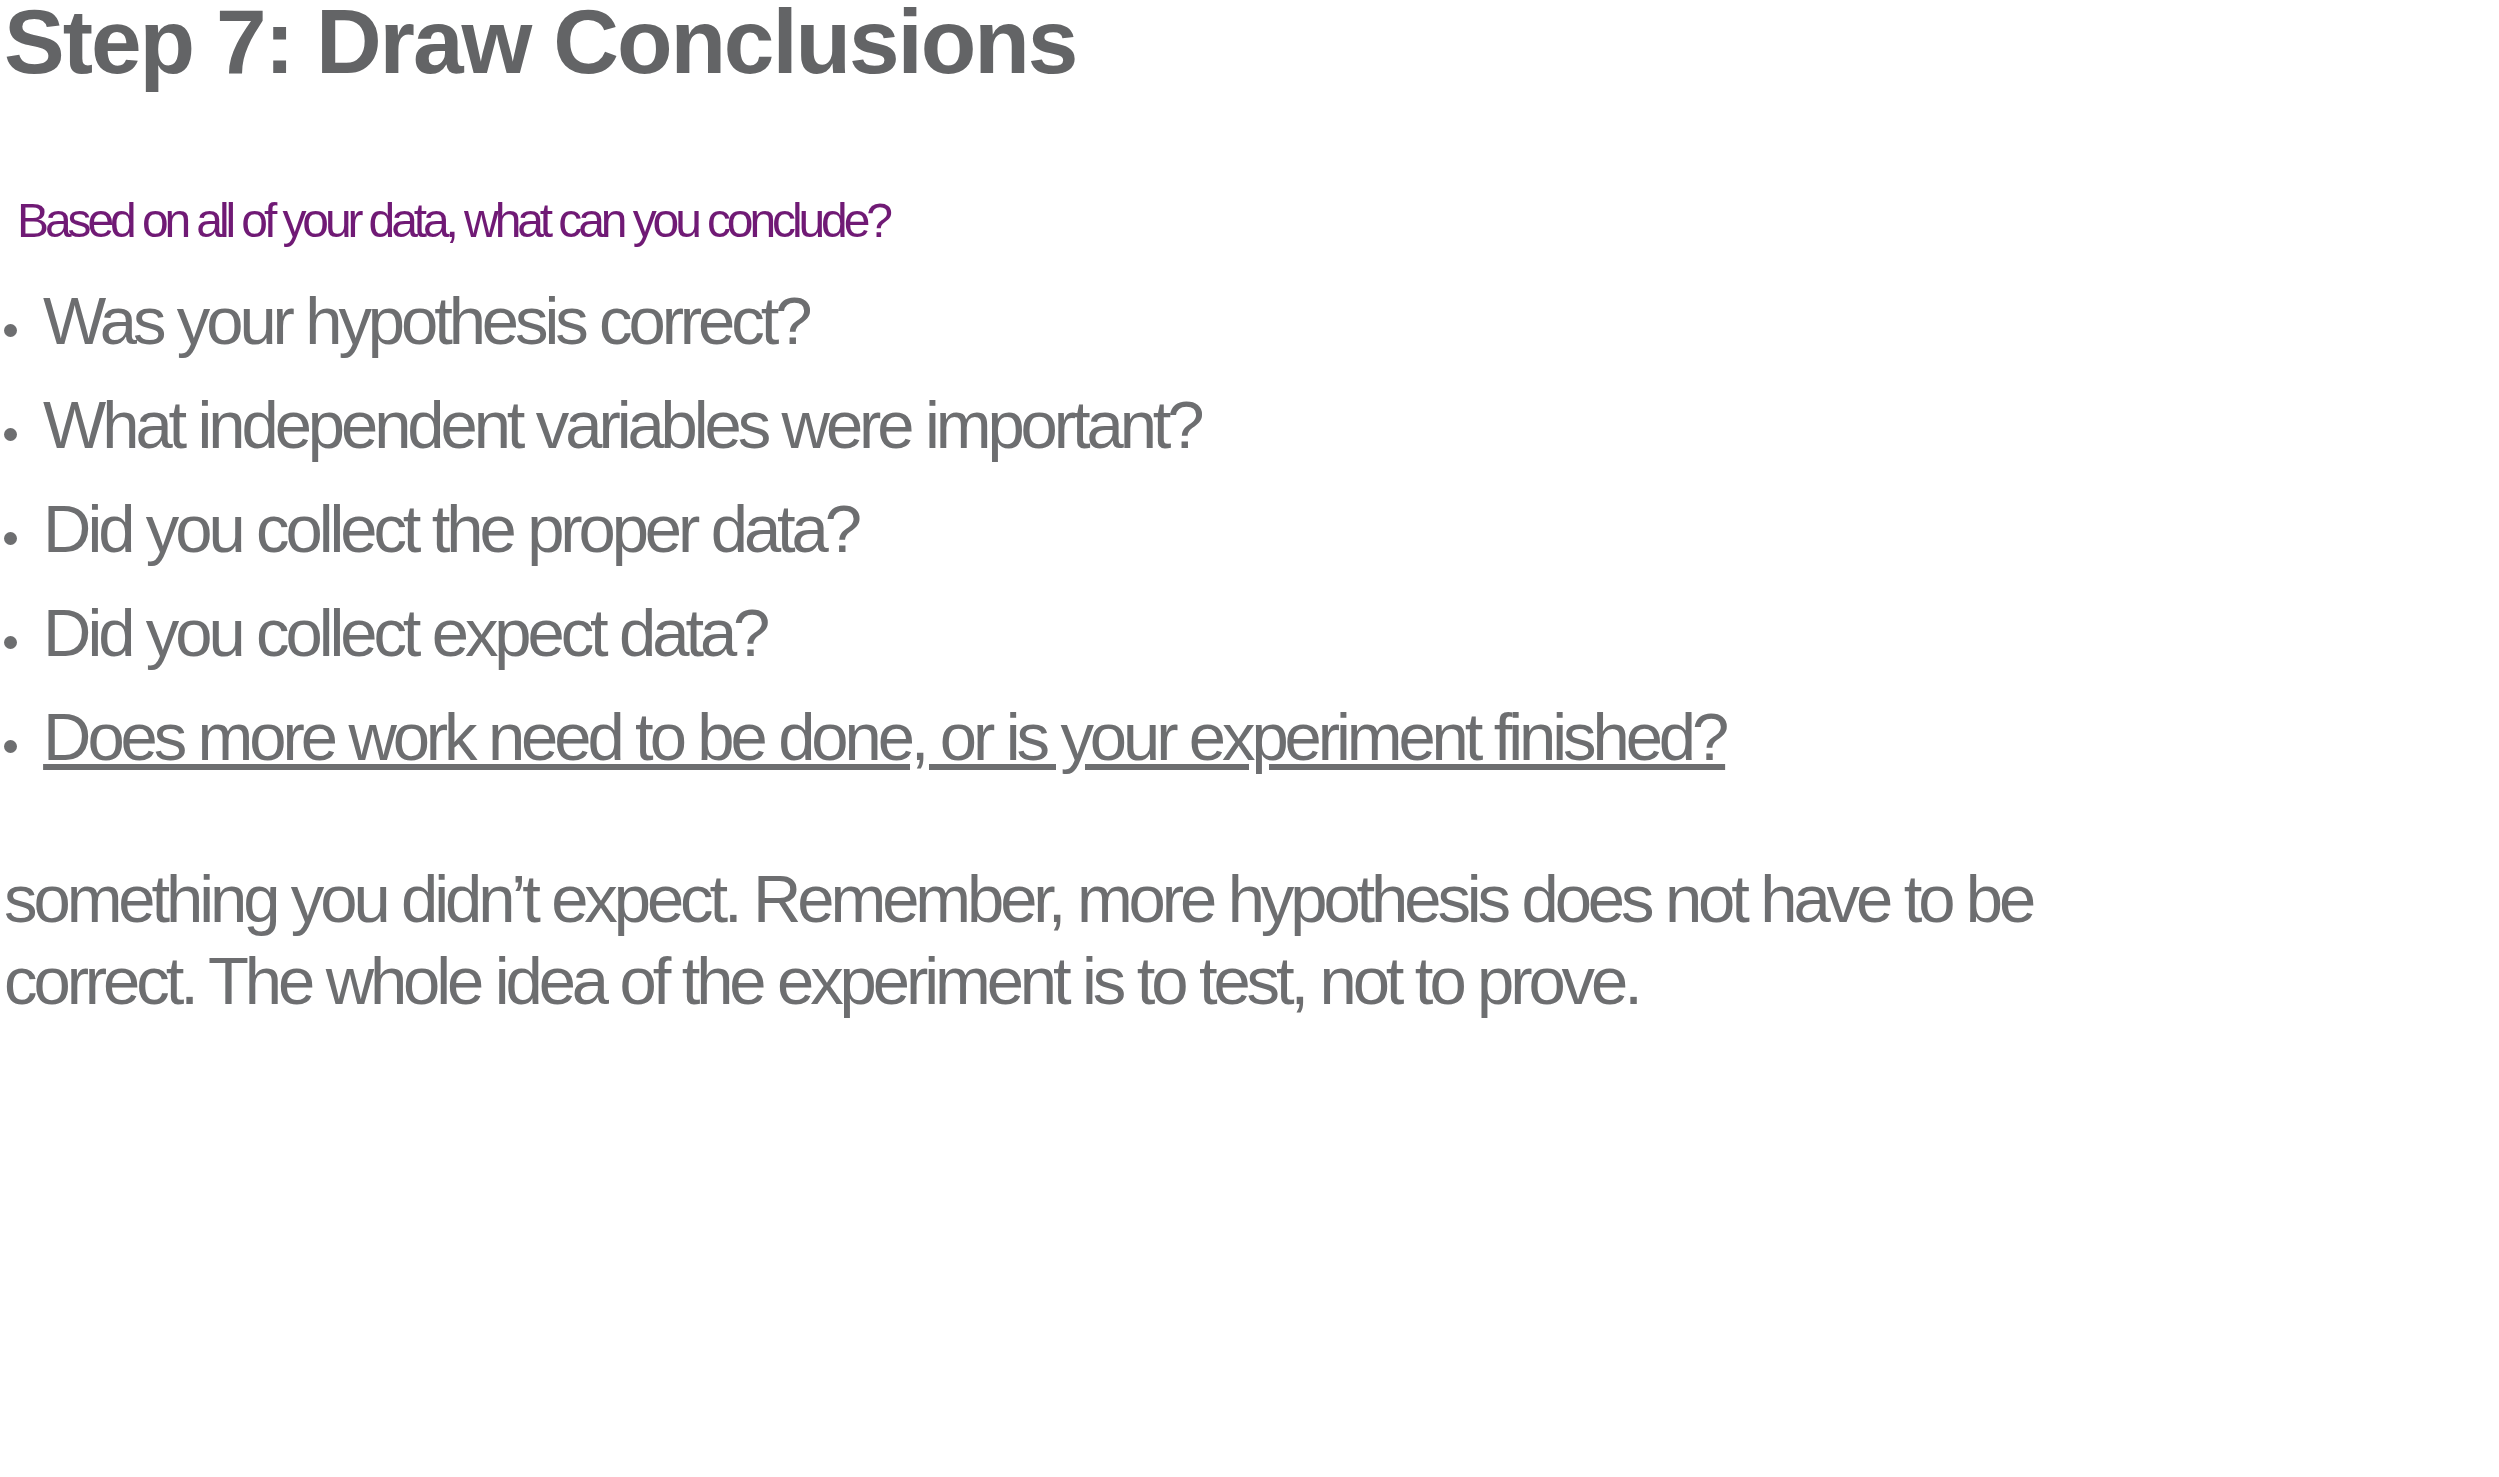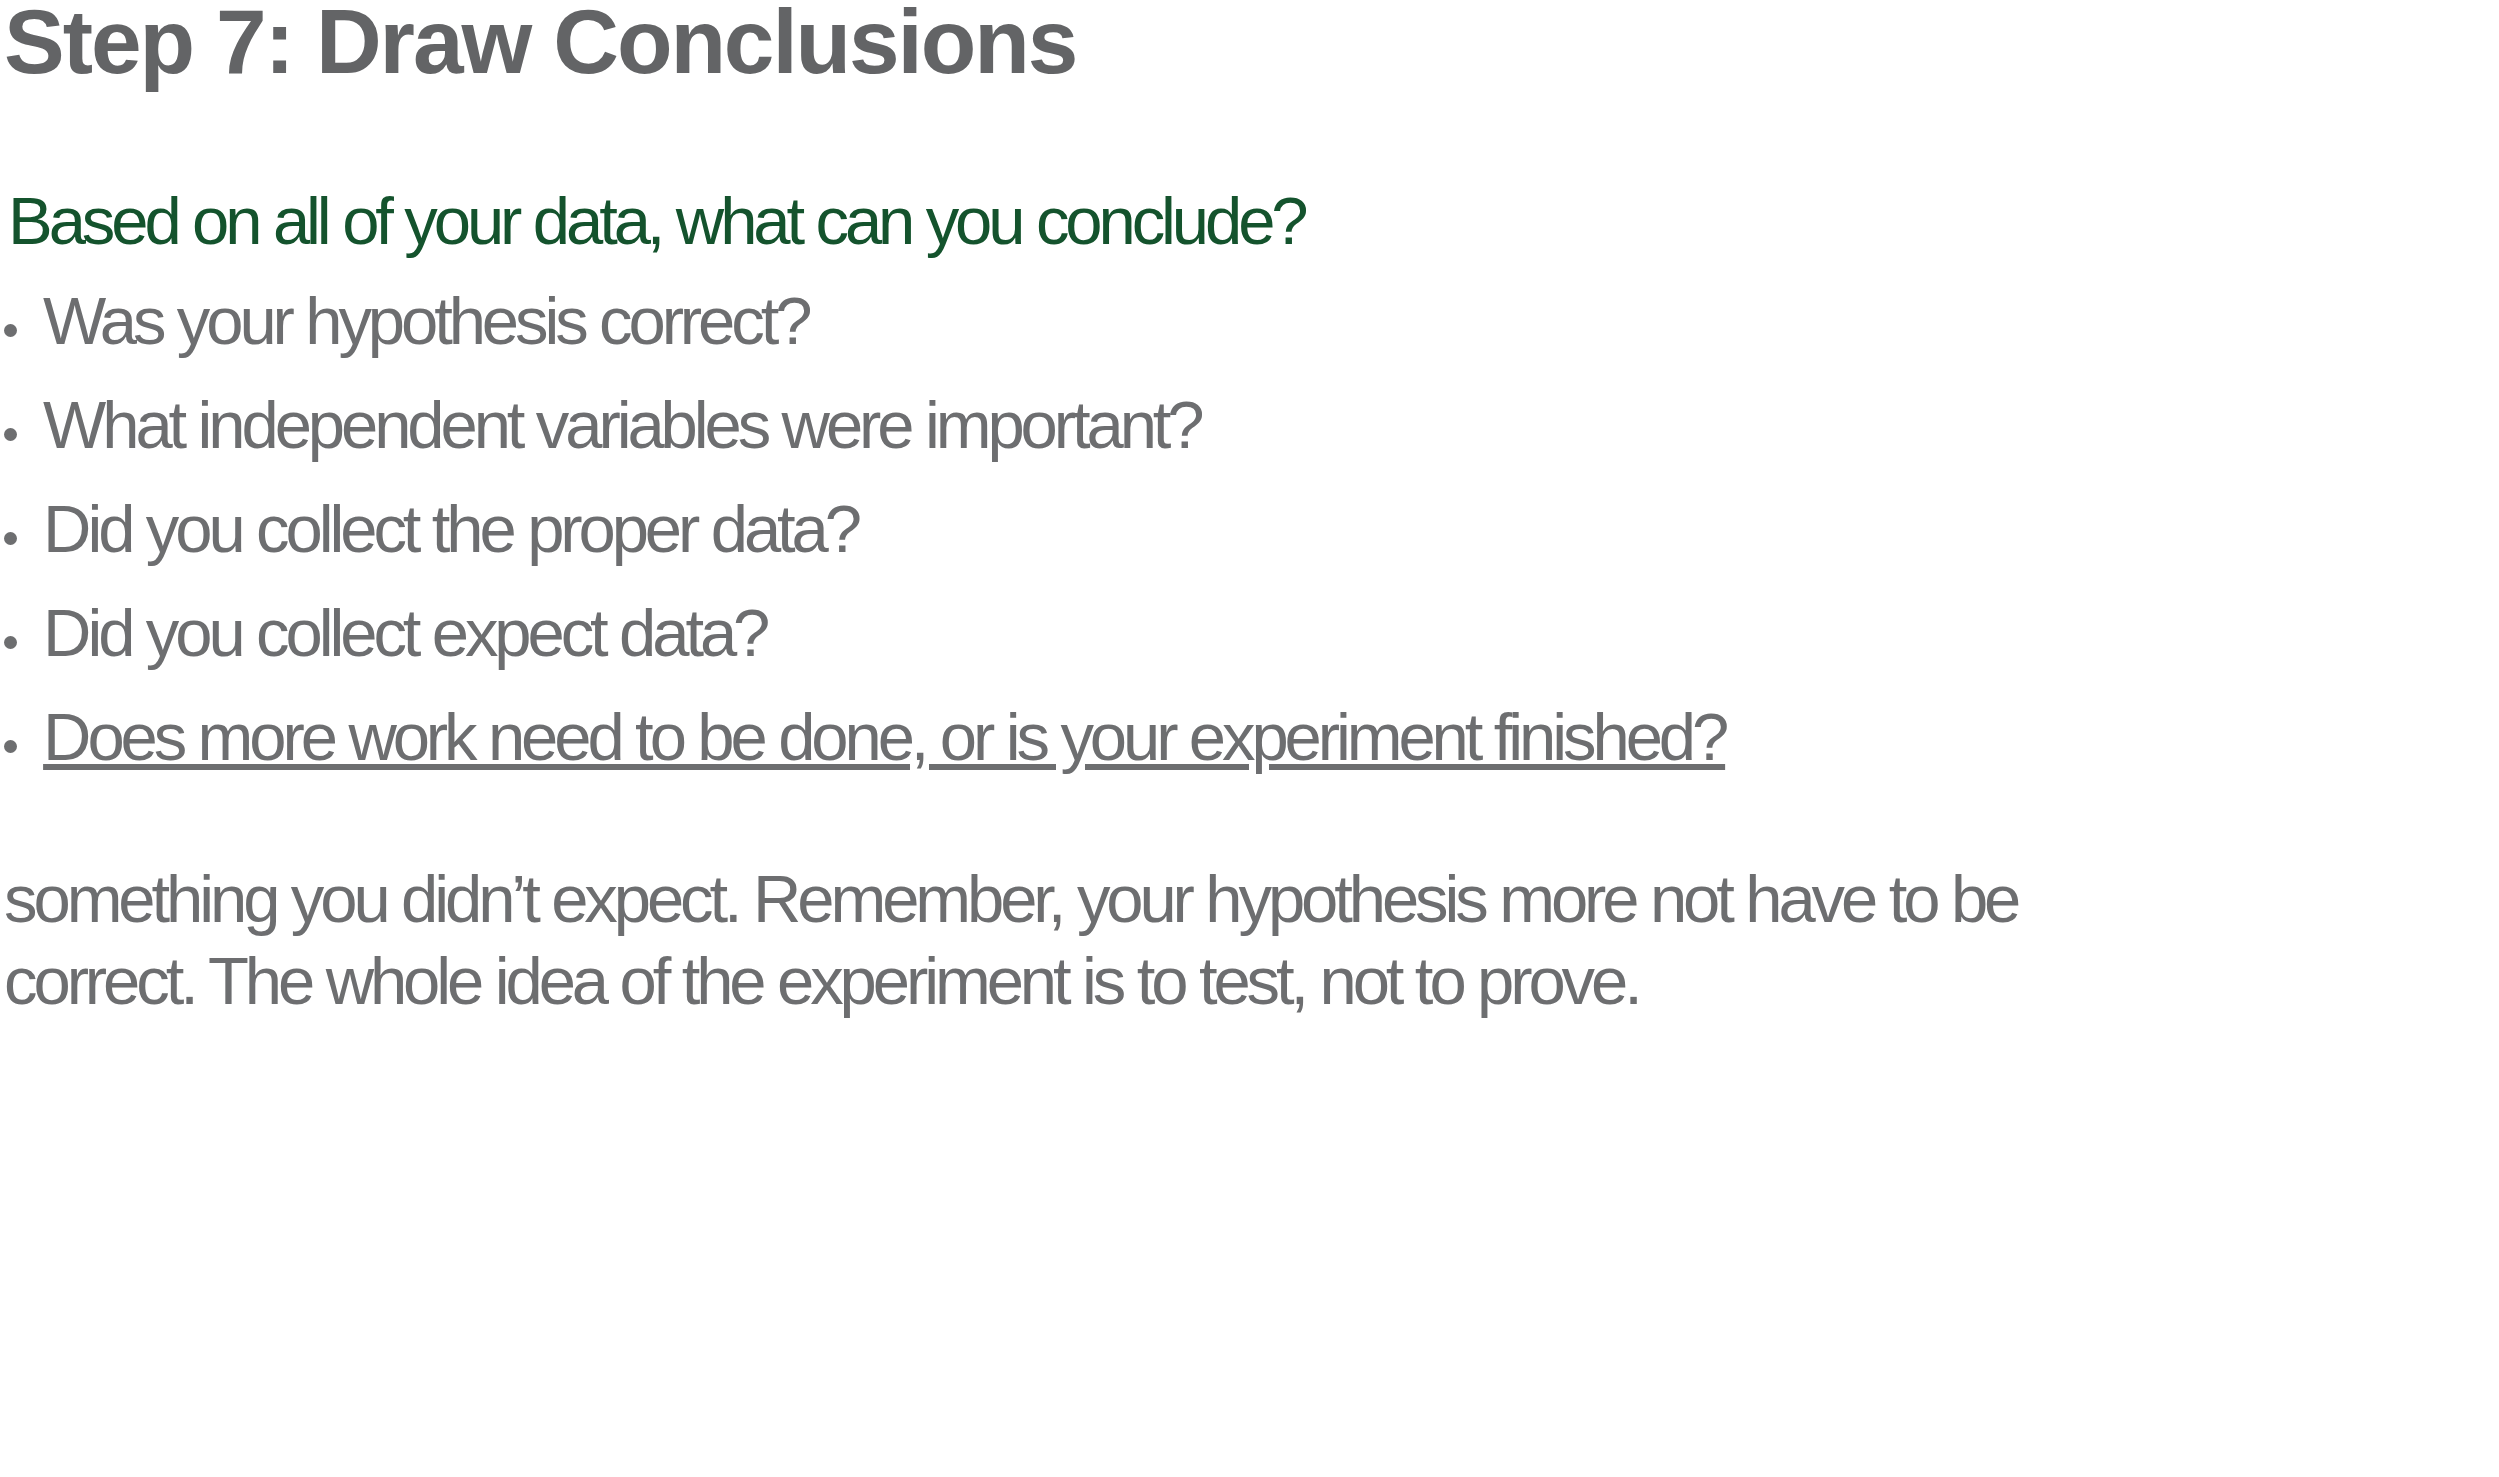--- a/index.html
+++ b/index.html
@@ -18,25 +18,25 @@
   .page-title {
     margin: -9.6px 0 0 0;
     font-size: 91px;
     line-height: 1.15;
     font-weight: 700;
     letter-spacing: -2.1px;
     color: #636466;
     white-space: nowrap;
   }
   .intro {
-    margin: 85px 0 0 4px;
-    font-size: 67px;
+    margin: 85px 0 0 13px;
+    font-size: 48px;
     line-height: 82px;
     letter-spacing: -4.1px;
-    color: #14532d;
+    color: #701a75;
     white-space: nowrap;
   }
   ul.question-list {
     list-style: none;
     margin: 18px 0 0 0;
     padding: 0;
   }
   ul.question-list li {
     position: relative;
     padding-left: 39px;
@@ -97,18 +97,18 @@
       <span class="bullet-dot"></span>
       <span>Did you collect expect data?</span>
     </li>
     <li>
       <span class="bullet-dot"></span>
       <span>Does more work need to be done, or is your experiment finished?</span>
     </li>
   </ul>
 
   <div class="conclusion">
-    <div class="line">something you didn’t expect. Remember, your hypothesis more not have to be</div>
+    <div class="line">something you didn’t expect. Remember, more hypothesis does not have to be</div>
     <div class="line">correct. The whole idea of the experiment is to test, not to prove.</div>
   </div>
 
 </main>
 
 
 </body></html>

